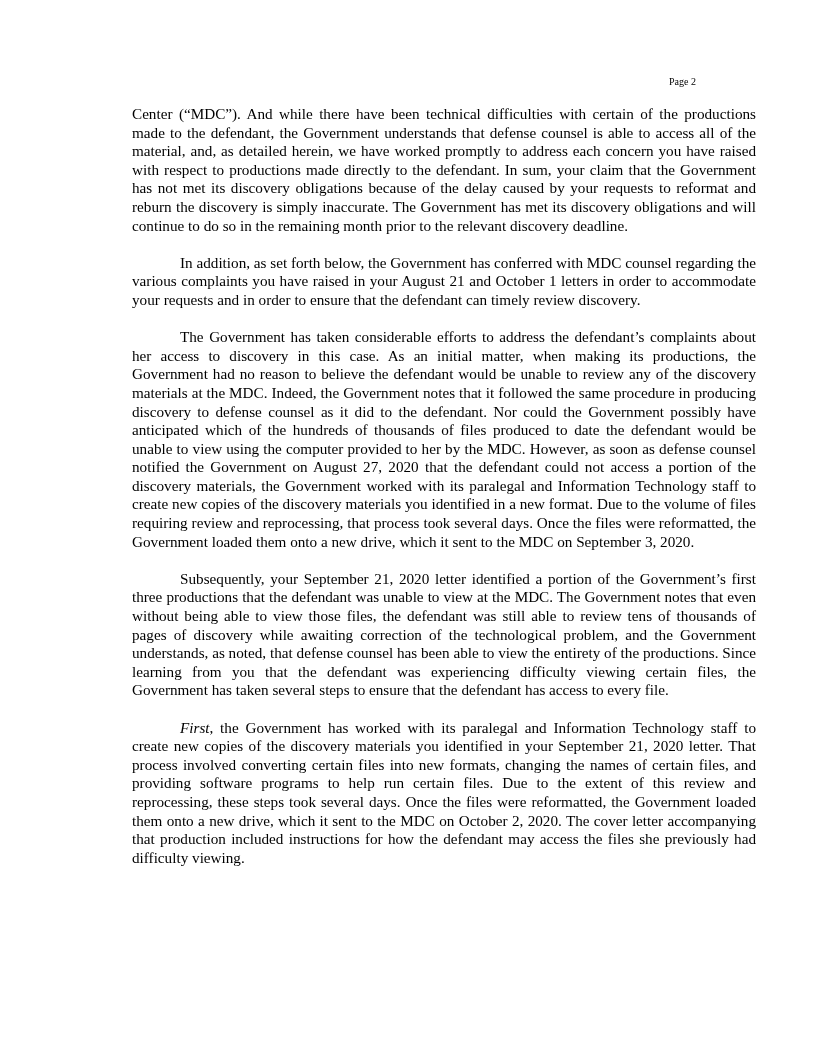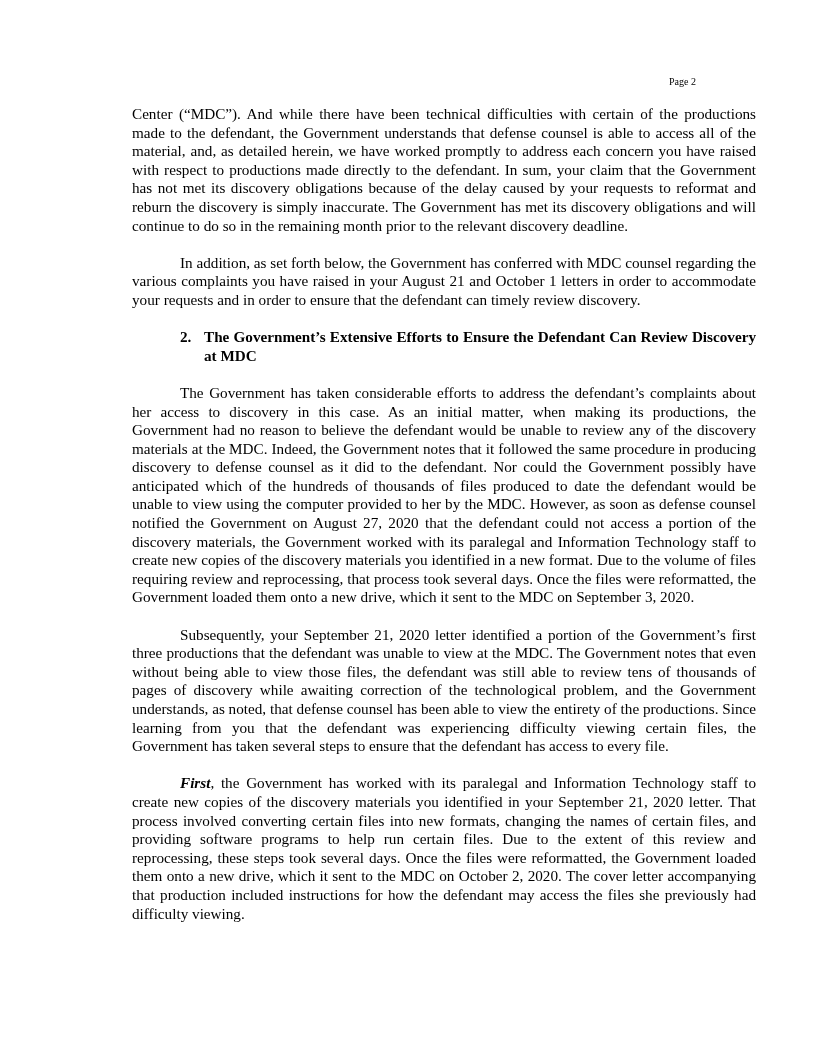--- a/index.html
+++ b/index.html
@@ -49,35 +49,33 @@
       text-indent: -24px;
       text-align: justify;
     }
     .heading .num {
       display: inline-block;
       width: 24px;
       text-indent: 0;
     }
     em {
       font-style: italic;
-      font-weight: bold;
     }
   </style>
 </head>
 <body>
 
 <div>
   <div class="page-number">Page 2</div>
 
   <div class="content">
     <p class="para">Center (“MDC”).  And while there have been technical difficulties with certain of the productions made to the defendant, the Government understands that defense counsel is able to access all of the material, and, as detailed herein, we have worked promptly to address each concern you have raised with respect to productions made directly to the defendant.  In sum, your claim that the Government has not met its discovery obligations because of the delay caused by your requests to reformat and reburn the discovery is simply inaccurate.  The Government has met its discovery obligations and will continue to do so in the remaining month prior to the relevant discovery deadline.</p>
 
     <p class="para indent">In addition, as set forth below, the Government has conferred with MDC counsel regarding the various complaints you have raised in your August 21 and October 1 letters in order to accommodate your requests and in order to ensure that the defendant can timely review discovery.</p>
 
-    <p class="para heading"><span class="num">2.</span><span>The Government’s Extensive Efforts to Ensure the Defendant Can Review Discovery at MDC</span></p>
 
     <p class="para indent">The Government has taken considerable efforts to address the defendant’s complaints about her access to discovery in this case.  As an initial matter, when making its productions, the Government had no reason to believe the defendant would be unable to review any of the discovery materials at the MDC.  Indeed, the Government notes that it followed the same procedure in producing discovery to defense counsel as it did to the defendant.  Nor could the Government possibly have anticipated which of the hundreds of thousands of files produced to date the defendant would be unable to view using the computer provided to her by the MDC.  However, as soon as defense counsel notified the Government on August 27, 2020 that the defendant could not access a portion of the discovery materials, the Government worked with its paralegal and Information Technology staff to create new copies of the discovery materials you identified in a new format.  Due to the volume of files requiring review and reprocessing, that process took several days.  Once the files were reformatted, the Government loaded them onto a new drive, which it sent to the MDC on September 3, 2020.</p>
 
     <p class="para indent">Subsequently, your September 21, 2020 letter identified a portion of the Government’s first three productions that the defendant was unable to view at the MDC.  The Government notes that even without being able to view those files, the defendant was still able to review tens of thousands of pages of discovery while awaiting correction of the technological problem, and the Government understands, as noted, that defense counsel has been able to view the entirety of the productions.  Since learning from you that the defendant was experiencing difficulty viewing certain files, the Government has taken several steps to ensure that the defendant has access to every file.</p>
 
     <p class="para indent"><em>First</em><span>, the Government has worked with its paralegal and Information Technology staff to create new copies of the discovery materials you identified in your September 21, 2020 letter.  That process involved converting certain files into new formats, changing the names of certain files, and providing software programs to help run certain files.  Due to the extent of this review and reprocessing, these steps took several days.  Once the files were reformatted, the Government loaded them onto a new drive, which it sent to the MDC on October 2, 2020.  The cover letter accompanying that production included instructions for how the defendant may access the files she previously had difficulty viewing.</span></p>
   </div>
 </div>
 
 </body></html>

